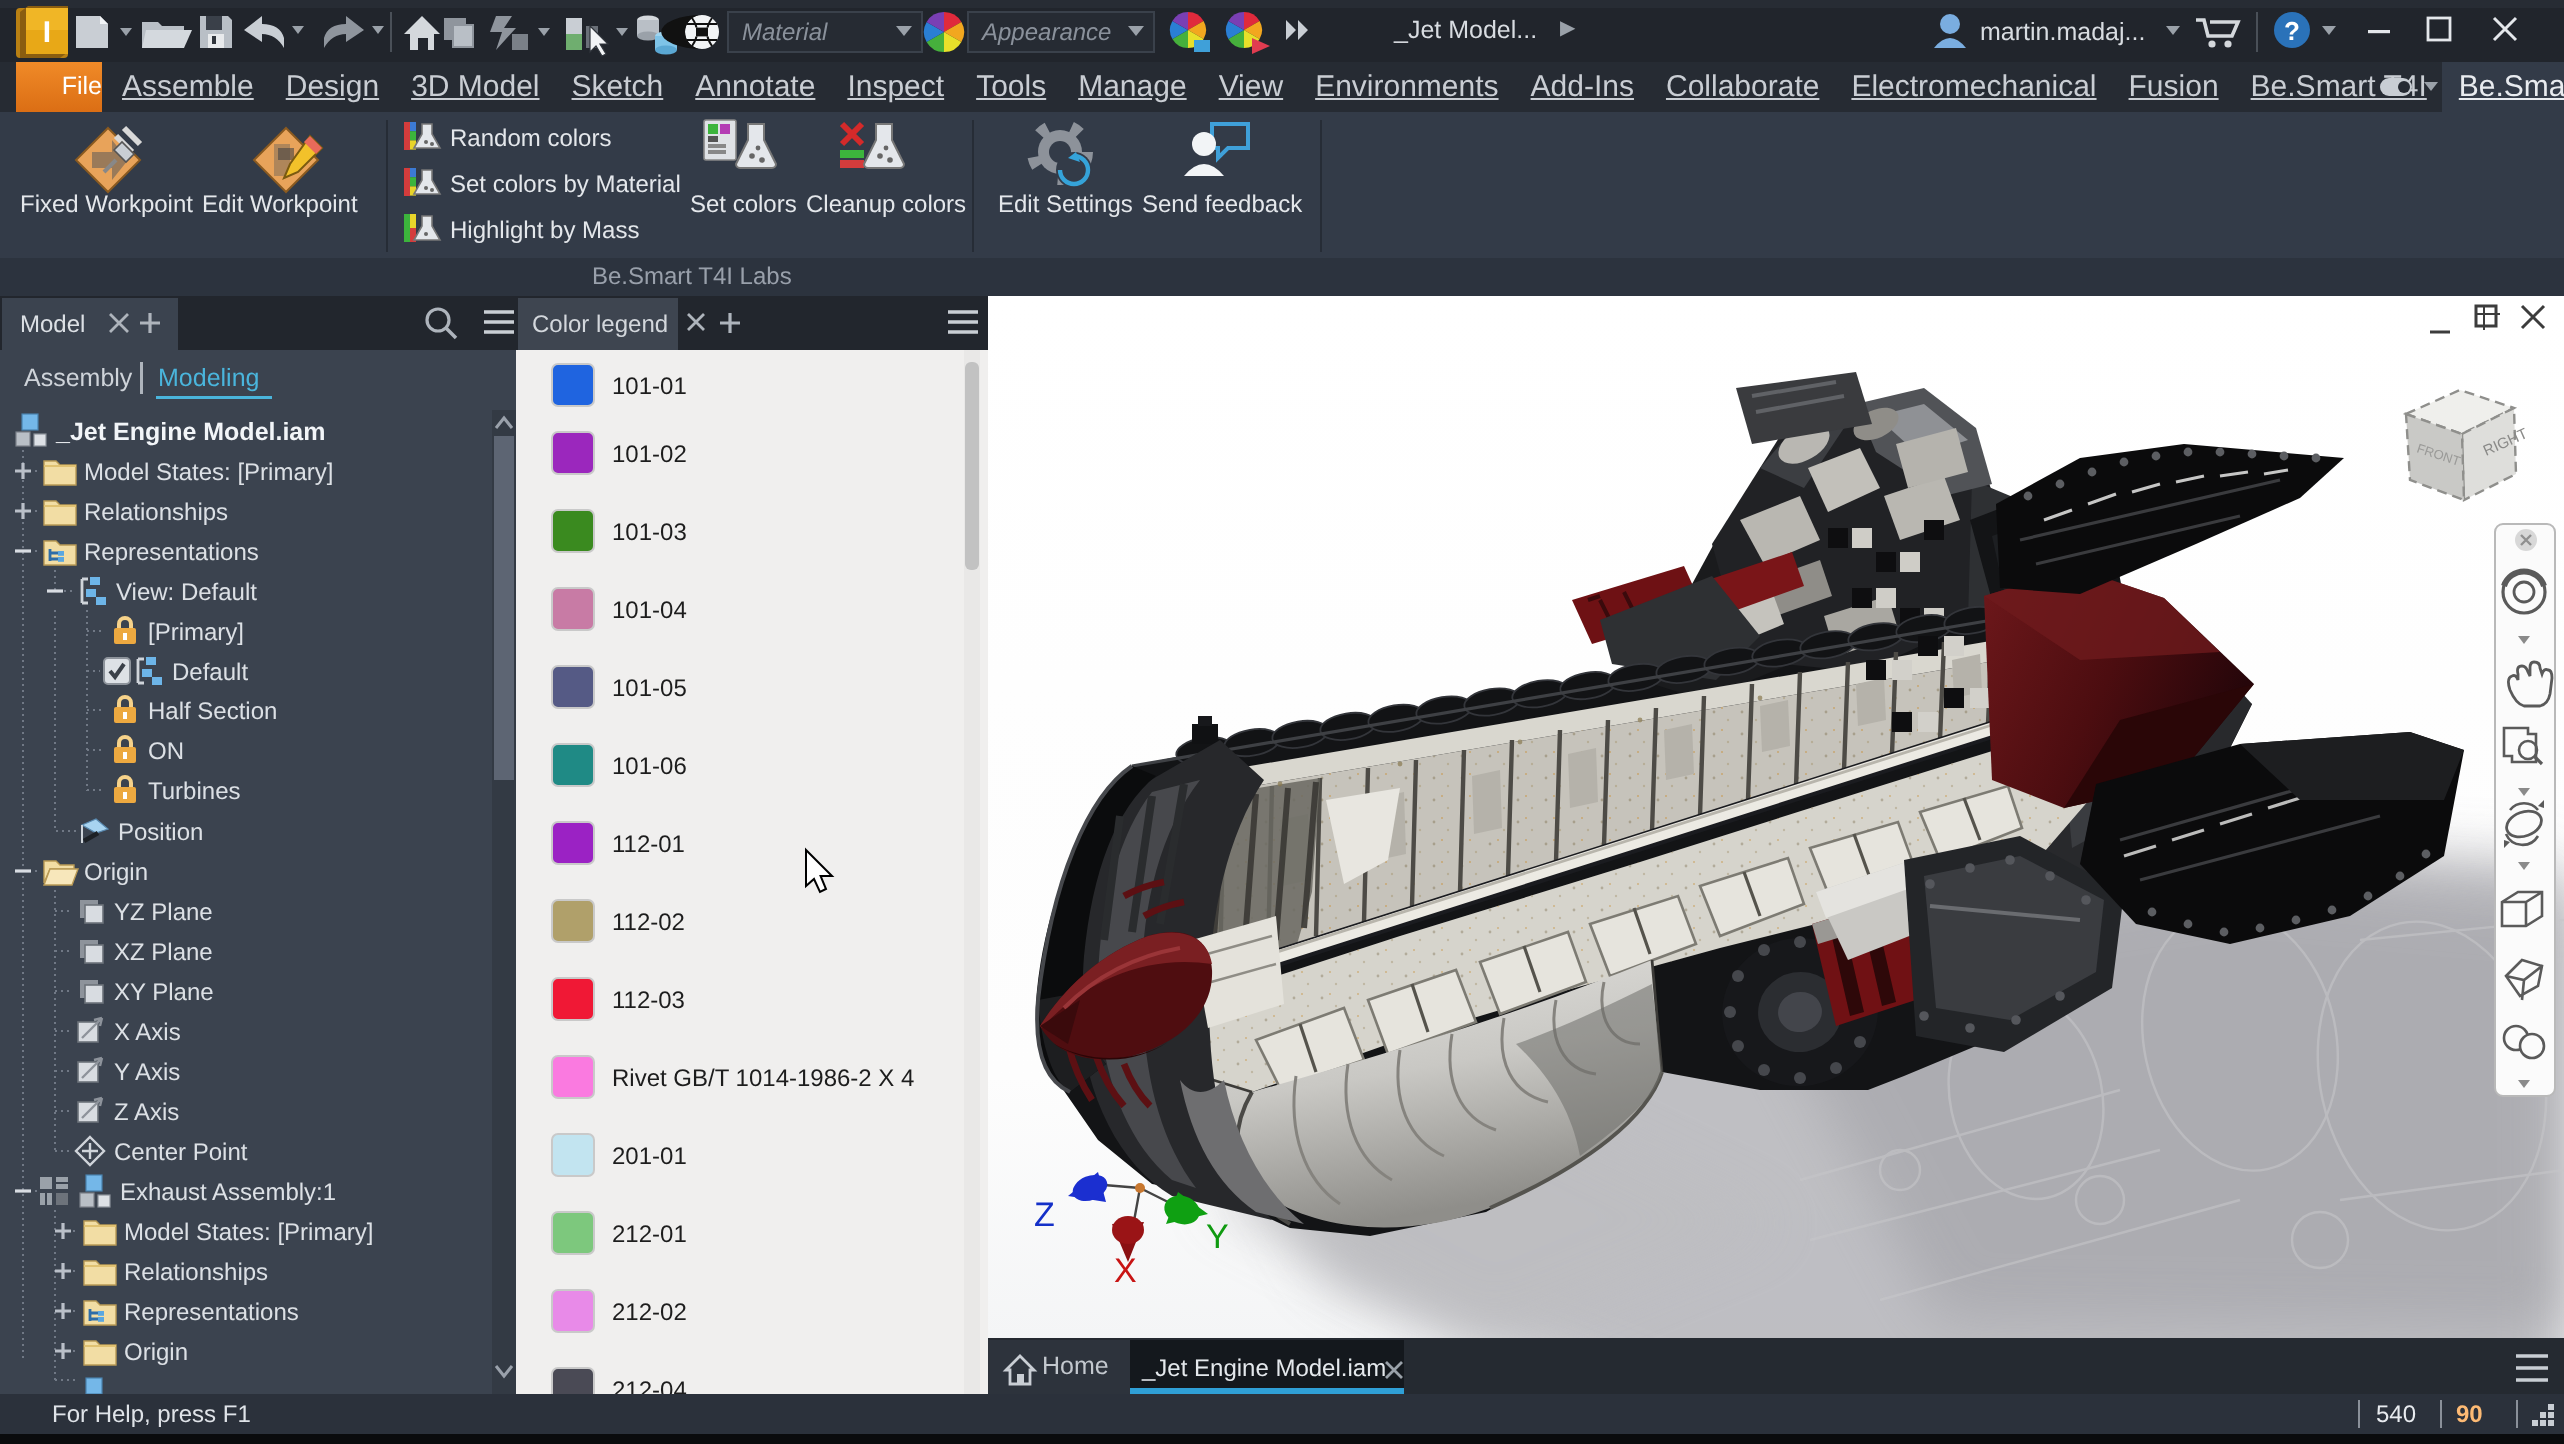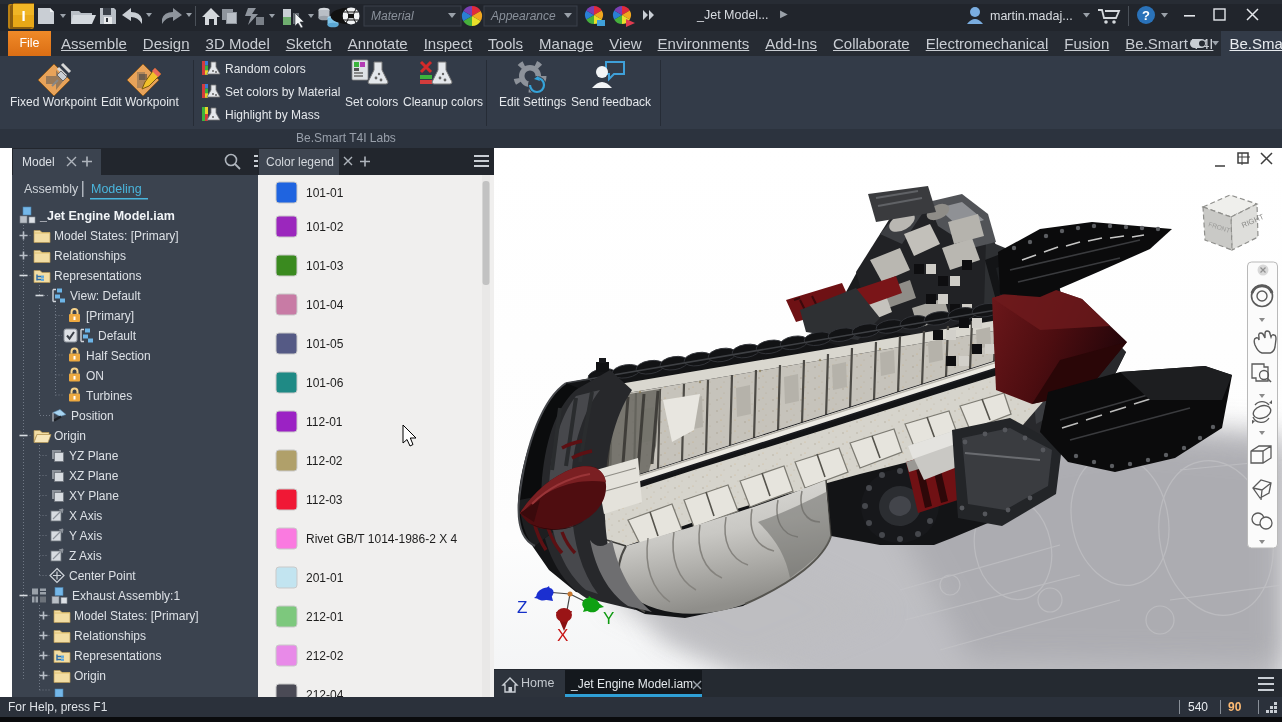--- a/index.html
+++ b/index.html
@@ -1,20 +1,20 @@
 <!DOCTYPE html>
 <html><head><meta charset="utf-8"><style>
 html,body{margin:0;padding:0;width:1282px;height:722px;overflow:hidden;background:#fff;
  font-family:"Liberation Sans",sans-serif;-webkit-font-smoothing:antialiased;}
 .abs{position:absolute;}
 #titlebar{left:0;top:0;width:1282px;height:31px;background:#21252c;}
 #tabrow{left:0;top:31px;width:1282px;height:25px;background:#262b33;}
 #ribbon{left:0;top:56px;width:1282px;height:73px;background:#333b48;}
 #grouprow{left:0;top:129px;width:1282px;height:19px;background:#2c333e;color:#99a0ab;font-size:12px;text-align:right;}
-#leftpanel{left:12px;top:148px;width:308px;height:549px;background:#3b434f;}
+#leftpanel{left:0;top:148px;width:308px;height:549px;background:#3b434f;}
 #legend{left:258px;top:148px;width:236px;height:690px;background:#f0efee;}
 #viewport{left:494px;top:148px;width:788px;height:521px;background:#fff;}
 #vptabs{left:494px;top:669px;width:788px;height:28px;background:#252a31;}
 #statusbar{left:0;top:697px;width:1282px;height:20px;background:#2b313b;color:#dfe3e8;font-size:12px;line-height:20px;}
 #bottomstrip{left:0;top:717px;width:1282px;height:5px;background:#0a0b0d;}
 .tab{display:inline-block;color:#c9cdd3;font-size:15px;padding:0 8px;line-height:25px;text-decoration:underline;}
 </style></head>
 <body>
 <div class="abs" id="titlebar">
 <svg width="1282" height="31" style="position:absolute;left:0;top:0">
@@ -106,21 +106,21 @@
  <text x="184" y="20" font-size="13" font-weight="bold" fill="#fff" text-anchor="middle">?</text>
  <path d="M199 13 l7 0 l-3.5 4.5 z" fill="#9aa1a9"></path>
 </svg>
 <svg width="120" height="31" style="position:absolute;left:1162px;top:0">
  <rect x="22" y="15" width="11" height="1.6" fill="#e4e7eb"></rect>
  <rect x="52" y="9" width="11" height="11" fill="none" stroke="#e4e7eb" stroke-width="1.4"></rect>
  <path d="M85 9 L96 20 M96 9 L85 20" stroke="#e4e7eb" stroke-width="1.5"></path>
 </svg>
 </div>
 <div class="abs" id="tabrow">
-<div style="position:absolute;left:8px;top:0;width:43px;height:25px;background:linear-gradient(#f08a28,#db6e14);color:#fff;font-size:12.5px;text-align:center;line-height:25px;">File</div>
+<div style="position:absolute;left:8px;top:0;width:43px;height:25px;background:linear-gradient(#f08a28,#db6e14);color:#fff;font-size:12.5px;text-align:right;line-height:25px;">File</div>
 <div style="position:absolute;left:53px;top:0;white-space:nowrap;"><span class="tab">Assemble</span><span class="tab">Design</span><span class="tab">3D Model</span><span class="tab">Sketch</span><span class="tab">Annotate</span><span class="tab">Inspect</span><span class="tab">Tools</span><span class="tab">Manage</span><span class="tab">View</span><span class="tab">Environments</span><span class="tab">Add-Ins</span><span class="tab">Collaborate</span><span class="tab">Electromechanical</span><span class="tab">Fusion</span><span class="tab">Be.Smart T4I</span><span class="tab" style="background:#333b48;color:#e8ebef;">Be.Smart Labs</span></div>
 <svg width="60" height="25" style="position:absolute;left:1185px;top:0">
  <rect x="5" y="8" width="16" height="9" rx="4.5" fill="#c9ced4"></rect>
  <circle cx="17" cy="12.5" r="3" fill="#262b33"></circle>
  <path d="M27 10 l7 0 l-3.5 4.5 z" fill="#9aa1a9"></path>
 </svg>
 </div>
 <div class="abs" id="ribbon">
 <svg width="1282" height="73" style="position:absolute;left:0;top:0">
 
@@ -801,21 +801,21 @@
 <div style="position:absolute;left:71px;top:1px;width:137px;height:27px;background:#14181d;border-bottom:3px solid #2f9fd6;box-sizing:border-box;">
 <span style="position:absolute;left:6px;top:7px;font-size:12px;color:#e4e8ec;">_Jet Engine Model.iam</span>
 <svg width="12" height="12" style="position:absolute;left:126px;top:9px">
         <path d="M2 2 L10 10 M10 2 L2 10" stroke="#9aa1a9" stroke-width="1.4"></path>
       </svg>
 </div>
 <svg width="24" height="20" style="position:absolute;left:760px;top:5px">
       <path d="M4 4 h16 M4 10 h16 M4 16 h16" stroke="#c9ced4" stroke-width="1.8"></path>
     </svg>
 </div>
-<div class="abs" id="statusbar"><span style="padding-left:8px;">For Help, press F1</span>
+<div class="abs" id="statusbar"><span style="padding-left:8px;margin-left:18px;">For Help, press F1</span>
 <div style="position:absolute;left:1179px;top:3px;width:1px;height:14px;background:#8a9099;"></div>
 <span style="position:absolute;left:1188px;top:0;color:#e8ebef;">540</span>
 <div style="position:absolute;left:1220px;top:3px;width:1px;height:14px;background:#8a9099;"></div>
 <span style="position:absolute;left:1228px;top:0;color:#fdba74;font-weight:bold;">90</span>
 <div style="position:absolute;left:1258px;top:3px;width:1px;height:14px;background:#8a9099;"></div>
 <svg width="16" height="16" style="position:absolute;left:1264px;top:3px">
       <g fill="#c9ced4">
         <rect x="10" y="2" width="3" height="3"></rect>
         <rect x="6" y="6" width="3" height="3"></rect>
         <rect x="10" y="6" width="3" height="3"></rect>

